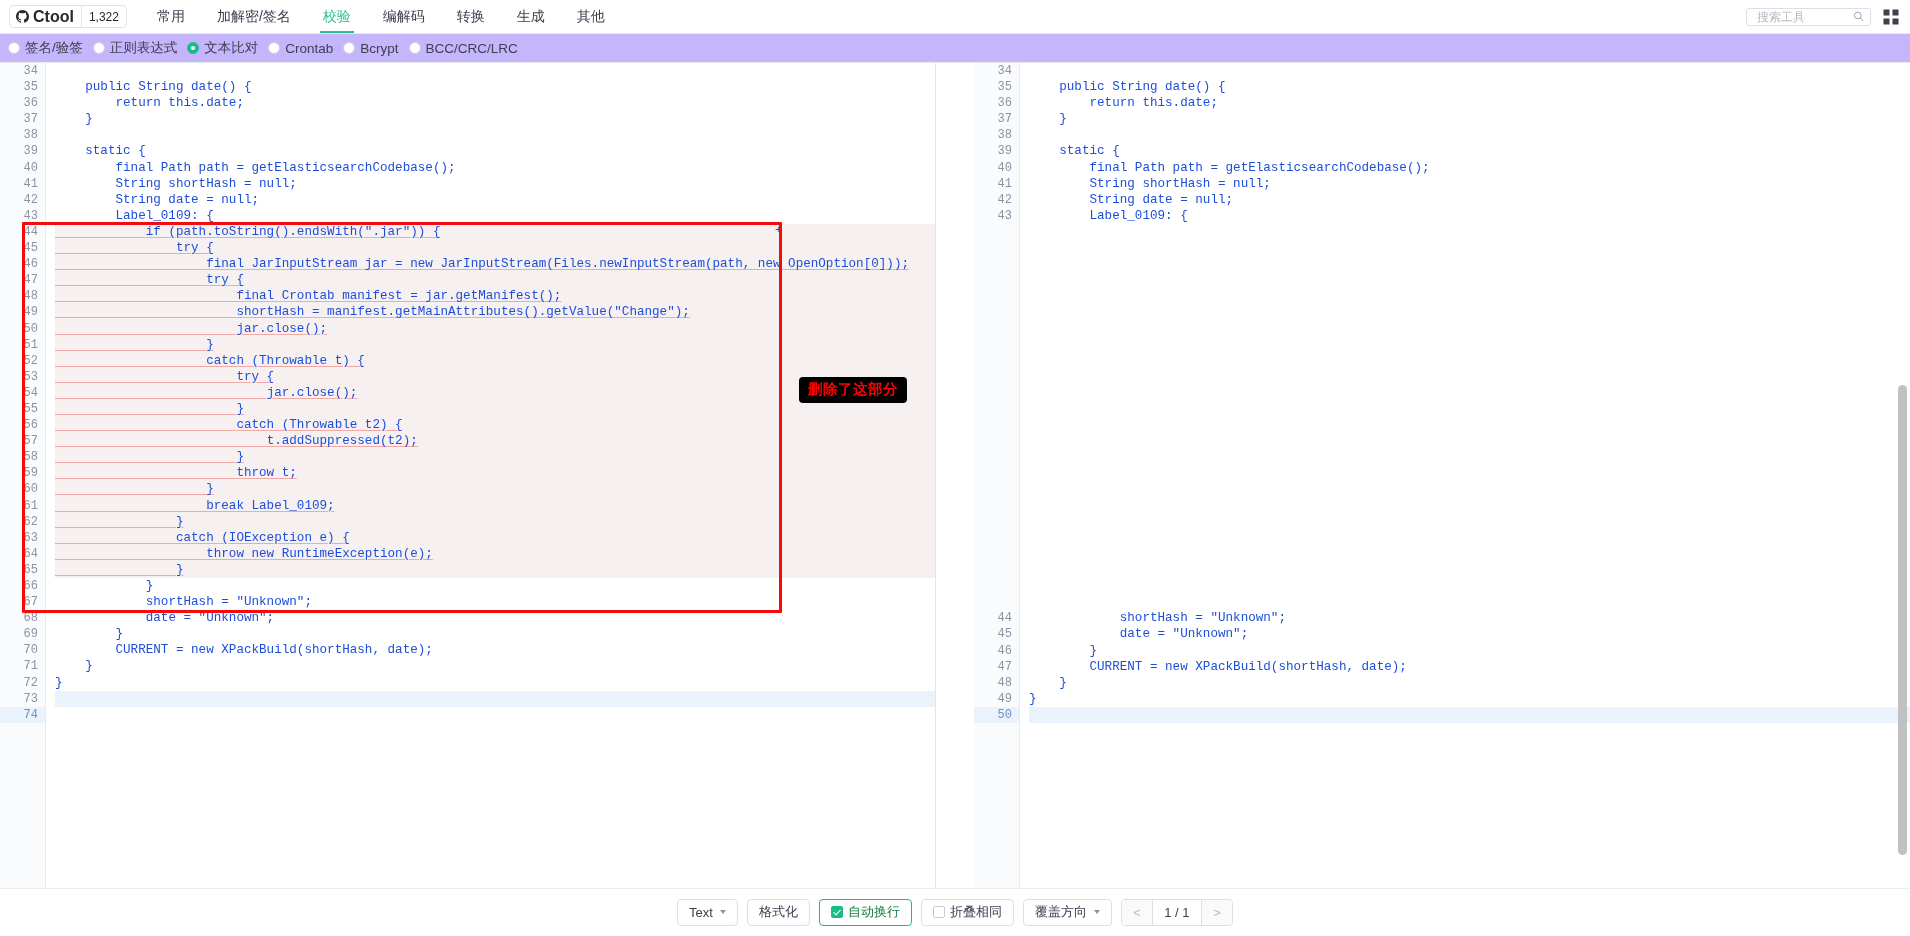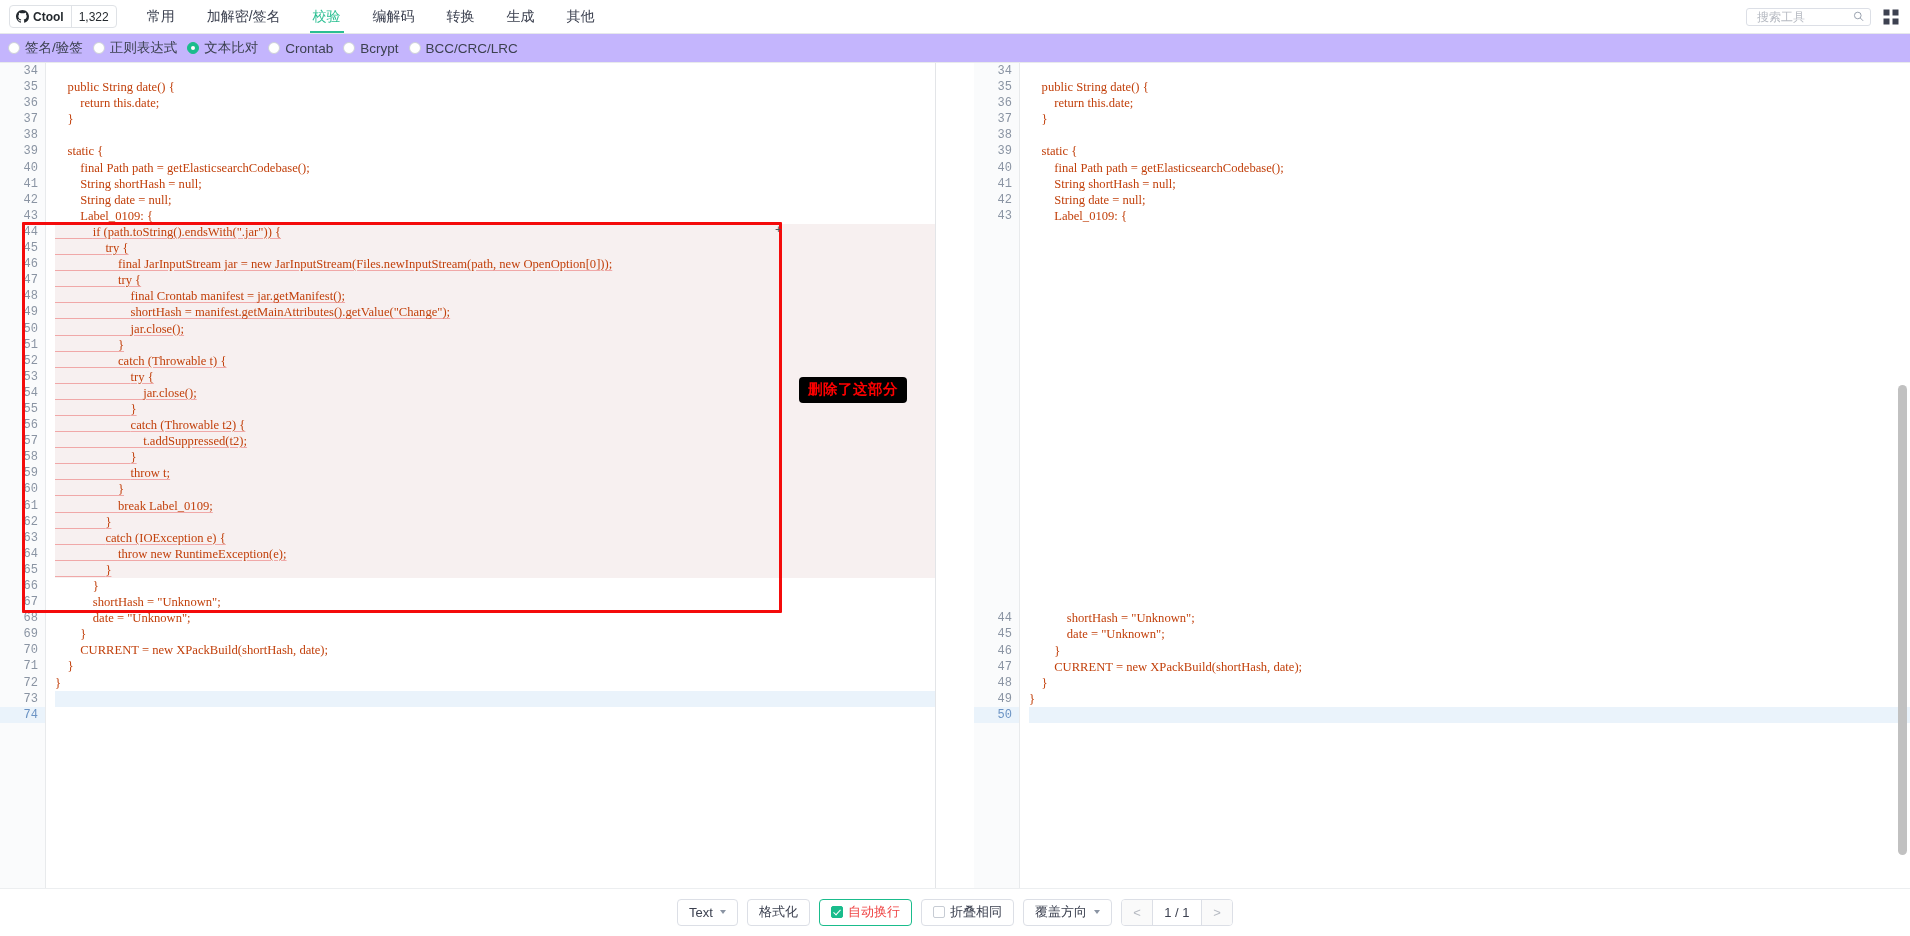--- a/index.html
+++ b/index.html
@@ -25,21 +25,21 @@
     border: 1px solid #dfe2e6;
     border-radius: 4px;
     height: 23px;
     margin: 5px 0 5px 9px;
     overflow: hidden;
   }
   .brand-left {
     display: flex; align-items: center; gap: 4px;
     padding: 0 7px 0 6px;
     height: 100%;
-    font-size: 12px;
+    font-size: 16px;
     color: #24292e;
     font-weight: 600;
   }
   .brand-mark { width: 13px; height: 13px; display: block; }
   .brand-count {
     display: flex; align-items: center;
     padding: 0 7px;
     height: 100%;
     font-size: 12px;
     color: #24292e;
@@ -166,22 +166,22 @@
   .code {
     flex: 1;
     position: relative;
     padding-left: 9px;
     overflow: hidden;
   }
   .code .cl {
     min-height: 16.1px;
     line-height: 16.1px;
     font-size: 12.6px;
-    font-family: Liberation Serif, serif;
-    color: #c2410c;
+    font-family: Liberation Mono, monospace;
+    color: #1d4ed8;
     white-space: pre-wrap;
     word-break: break-all;
   }
   .code .cl.del {
     background: #f7f0f0;
     text-decoration: underline;
     text-decoration-color: #f0a8a8;
     text-underline-offset: 2px;
   }
   .code .cl.blank-hl { background: #eaf3fb; }
@@ -245,21 +245,21 @@
     background: #fff;
     display: flex; align-items: center;
     gap: 5px;
     padding: 0 11px;
     font-size: 13px;
     color: #3c4150;
     cursor: pointer;
     white-space: nowrap;
     font-family: "Liberation Sans", sans-serif;
   }
-  .btn.green { border-color: #1abc8c; color: #ef4444; align-items: center; }
+  .btn.green { border-color: #1abc8c; color: #15803d; align-items: center; }
   .caret {
     width: 0; height: 0;
     border-left: 3.5px solid transparent;
     border-right: 3.5px solid transparent;
     border-top: 4.5px solid #8a94a3;
     margin-left: 2px;
   }
   .cbox {
     width: 12px; height: 12px;
     border: 1px solid #c7ccd4;

